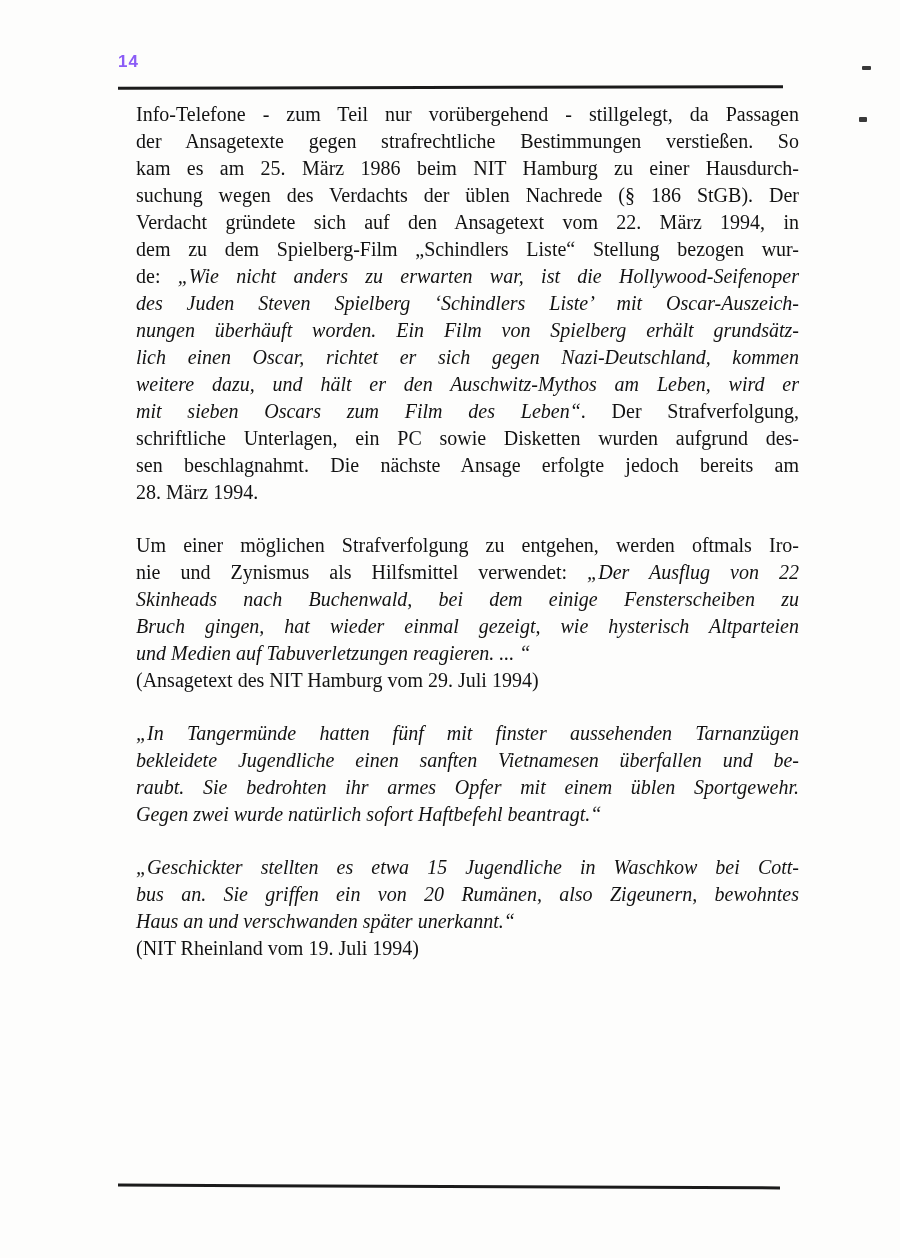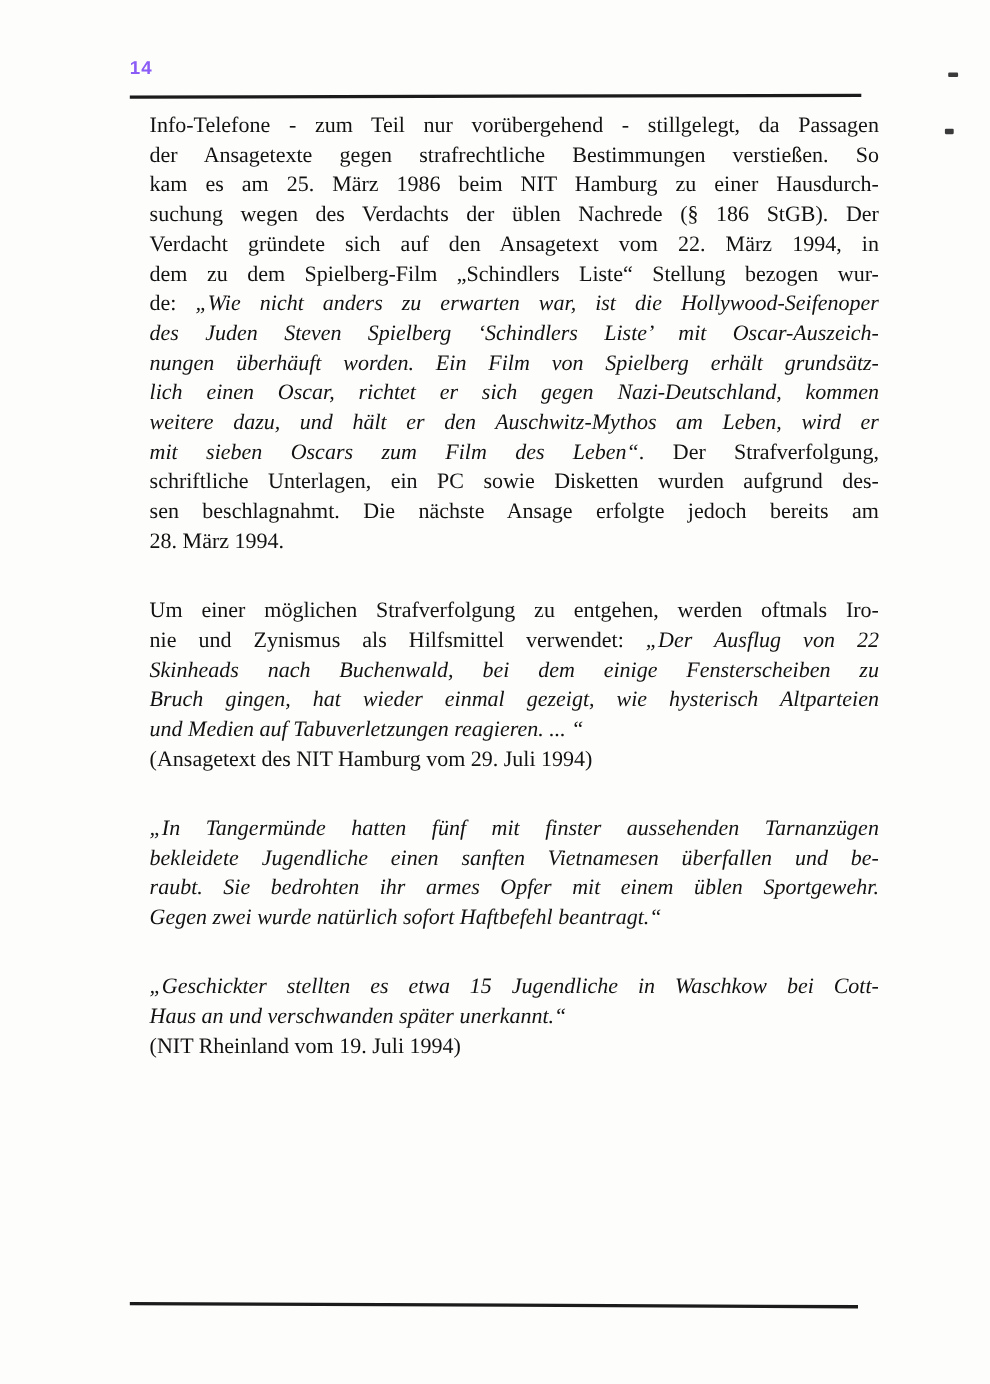--- a/index.html
+++ b/index.html
@@ -45,21 +45,21 @@
   }
   .text-block {
     position: absolute;
     left: 136px;
     top: 101px;
     width: 663px;
     font-size: 20px;
     line-height: 27px;
   }
   .para + .para {
-    margin-top: 36px;
+    margin-top: 26px;
   }
   .line {
     height: 27px;
     text-align: justify;
     text-align-last: justify;
     text-justify: inter-word;
   }
   .line.last {
     text-align: center;
     text-align-last: left;
@@ -119,20 +119,21 @@
       <div class="line last"><span>(Ansagetext des NIT Hamburg vom 29. Juli 1994)</span></div>
     </div>
     <div class="para">
       <div class="line"><span class="it">„In Tangermünde hatten fünf mit finster aussehenden Tarnanzügen</span></div>
       <div class="line"><span class="it">bekleidete Jugendliche einen sanften Vietnamesen überfallen und be-</span></div>
       <div class="line"><span class="it">raubt. Sie bedrohten ihr armes Opfer mit einem üblen Sportgewehr.</span></div>
       <div class="line last"><span class="it">Gegen zwei wurde natürlich sofort Haftbefehl beantragt.“</span></div>
     </div>
     <div class="para">
       <div class="line"><span class="it">„Geschickter stellten es etwa 15 Jugendliche in Waschkow bei Cott-</span></div>
+      <div class="line"><span class="it">bus an. Sie griffen ein von 20 Rumänen, also Zigeunern, bewohntes</span></div>
       <div class="line last"><span class="it">Haus an und verschwanden später unerkannt.“</span></div>
       <div class="line last"><span>(NIT Rheinland vom 19. Juli 1994)</span></div>
     </div>
   </div>
 
 <div class="ink-speck speck-1"></div>
 <div class="ink-speck speck-2"></div>
 
 <div class="footer-rule"></div>
 

